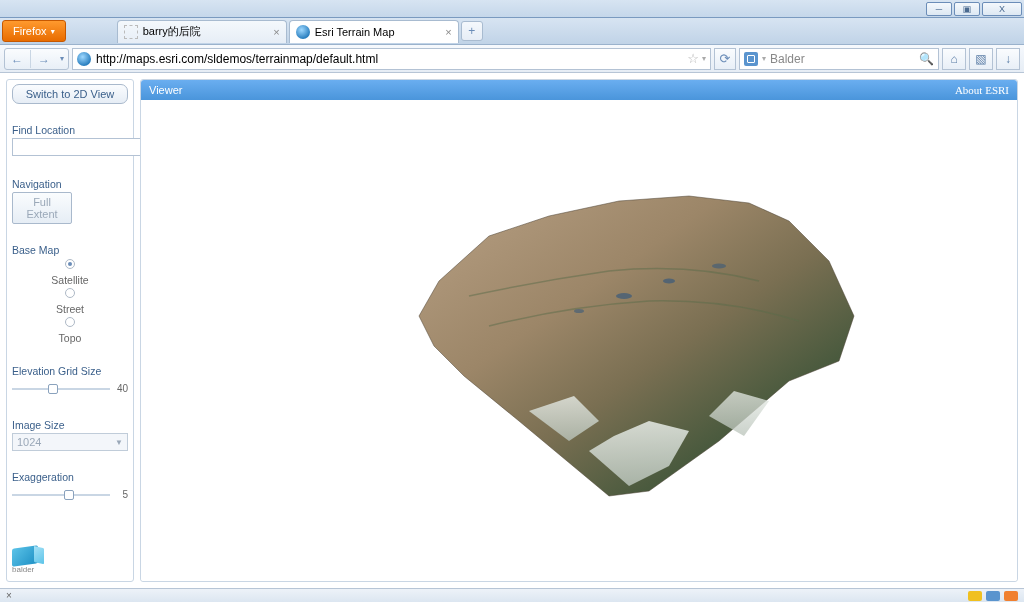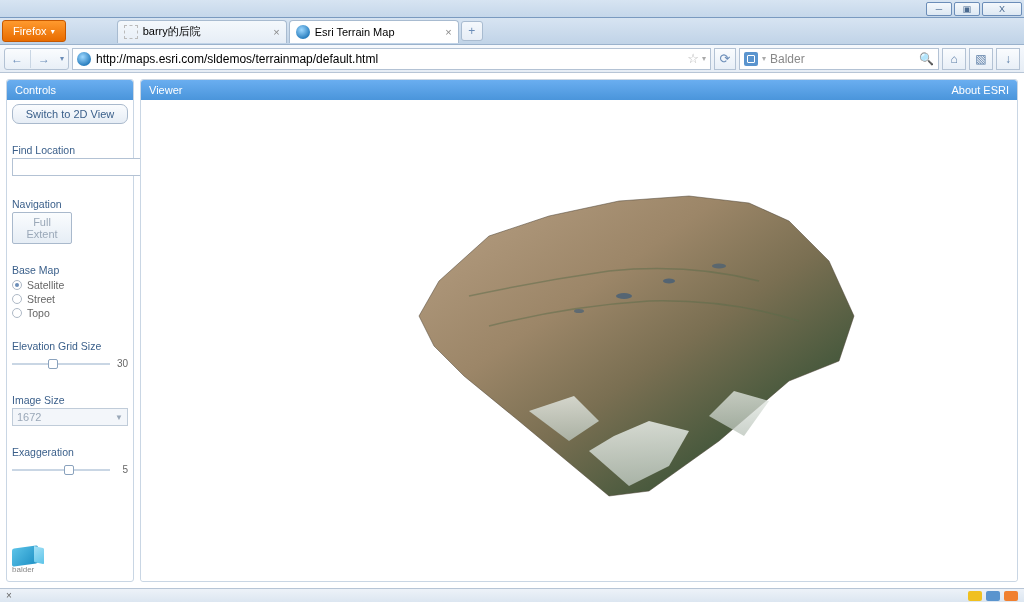--- a/index.html
+++ b/index.html
@@ -45,36 +45,36 @@
 .panelhead { background: linear-gradient(#6aaef0,#4a95db); color: #fff; font-size: 11px; padding: 4px 8px; border-radius: 3px 3px 0 0; display:flex; }
 .controls { width: 128px; }
 .controls .body { padding: 4px 5px; font-size: 11px; color: #3a5f8a; display:flex; flex-direction:column; position:relative; flex:1;}
 .sectionlabel { color: #3a5f8a; font-size: 10.5px; margin: 20px 0 2px; }
 .btn { border: 1px solid #a9b9cc; background: linear-gradient(#fafcfe,#e6edf5); padding: 3px 6px; font-size: 11px; border-radius: 2px; display: inline-block; text-align:center; }
 .switchbtn { width: 100%; border-radius: 7px; }
 .findrow { display: flex; gap: 2px; }
 .findrow input { flex: 1; height: 18px; border: 1px solid #b3c2d4; }
 .gobtn { width: 24px; }
 .fullbtn { color:#9aa8b8; width: 60px; }
-.radio { display: flex; align-items: center; gap: 5px; font-size: 10.5px; color: #666; margin: 1px 0; }
+.radio { display: flex; align-items: center; gap: 5px; font-size: 10.5px; color: #666; margin: 1px 0; flex-direction: column; }
 .radio .dot { width: 10px; height: 10px; border: 1px solid #aeb9c6; border-radius: 50%; display:inline-flex; align-items:center; justify-content:center;}
 .radio .dot.on::after { content:""; width:4px;height:4px;background:#6b8db8;border-radius:50%; }
 .slider { position:relative; height:14px; margin:3px 0;}
 .slider .track { position:absolute; top:6px; left:0; right:18px; height:2px; background:#c9d6e4;}
 .slider .thumb { position:absolute; top:2px; width:10px; height:10px; background:#fff; border:1px solid #8aa2bd; border-radius:2px;}
 .slider .val { position:absolute; right:0; top:1px; font-size:10px; color:#666;}
 .dropdown { border:1px solid #c0ccd9; background:#f3f6fa; height:18px; display:flex; align-items:center; padding:0 4px; font-size:11px; color:#9aa8b8;}
 .dropdown .dd { margin-left:auto; font-size:8px;}
 .logo { margin-top:auto; width: 30px; height:30px; align-self:flex-start;}
 .logocube { width:26px;height:18px; background:linear-gradient(135deg,#5bc3e8,#1d8fc4); transform:skewY(-8deg); border-radius:2px; position:relative;}
 .logocube::after{content:"";position:absolute;right:-6px;top:2px;width:10px;height:16px;background:linear-gradient(135deg,#a8e2f7,#5bc3e8);transform:skewY(20deg);border-radius:1px;}
 .logolbl{font-size:8px;color:#888;text-align:left;}
 
 .viewer { flex: 1; position: relative; }
-.viewer .about { margin-left:auto; cursor:pointer; }
+.viewer .about { margin-left:auto; cursor:pointer;font-family:Liberation Serif, serif; }
 .viewarea { flex:1; background:#fff; position:relative; overflow:hidden; border-radius:0 0 3px 3px;}
 
 
 .terrain { position:absolute; left:50%; top:48%; transform:translate(-50%,-50%); width:580px; height:380px; }
 
 
 .status { position:absolute; bottom:0; left:0; right:0; height:14px; background:linear-gradient(#edf2f8,#dce6f1); border-top:1px solid #b7c5d6; display:flex; align-items:center; font-size:10px; color:#666; padding:0 6px;}
 .status .x { margin-right:auto; }
 .sticon { width:14px; height:10px; margin-left:4px; }
 .caret { font-size:8px; }
@@ -130,21 +130,20 @@
     <span class="mag">🔍</span>
   </div>
   <div class="toolbtn">⌂</div>
   <div class="toolbtn">▧</div>
   <div class="toolbtn">↓</div>
 </div>
 
 <div class="content">
 
   <div class="panel controls">
-    <div class="panelhead">Controls</div>
     <div class="body">
       <div class="btn switchbtn">Switch to 2D View</div>
       <div class="sectionlabel">Find Location</div>
       <div class="findrow">
         <input type="text" style="">
         <div class="btn gobtn">Go</div>
       </div>
       <div class="sectionlabel">Navigation</div>
       <div class="btn fullbtn">Full Extent</div>
       <div class="sectionlabel">Base Map</div>
@@ -157,25 +156,25 @@
           <span>Street</span>
         </div>
       <div class="radio">
           <span class="dot"></span>
           <span>Topo</span>
         </div>
       <div class="sectionlabel">Elevation Grid Size</div>
       <div class="slider">
         <div class="track"></div>
         <div class="thumb" style="left:36px;"></div>
-        <div class="val">30</div>
+        <div class="val">40</div>
       </div>
       <div class="sectionlabel">Image Size</div>
       <div class="dropdown">
-        <span>1672</span>
+        <span>1024</span>
         <span class="dd">▼</span>
       </div>
       <div class="sectionlabel">Exaggeration</div>
       <div class="slider">
         <div class="track"></div>
         <div class="thumb" style="left:52px;"></div>
         <div class="val">5</div>
       </div>
       <div class="logo">
         <div class="logocube"></div>

